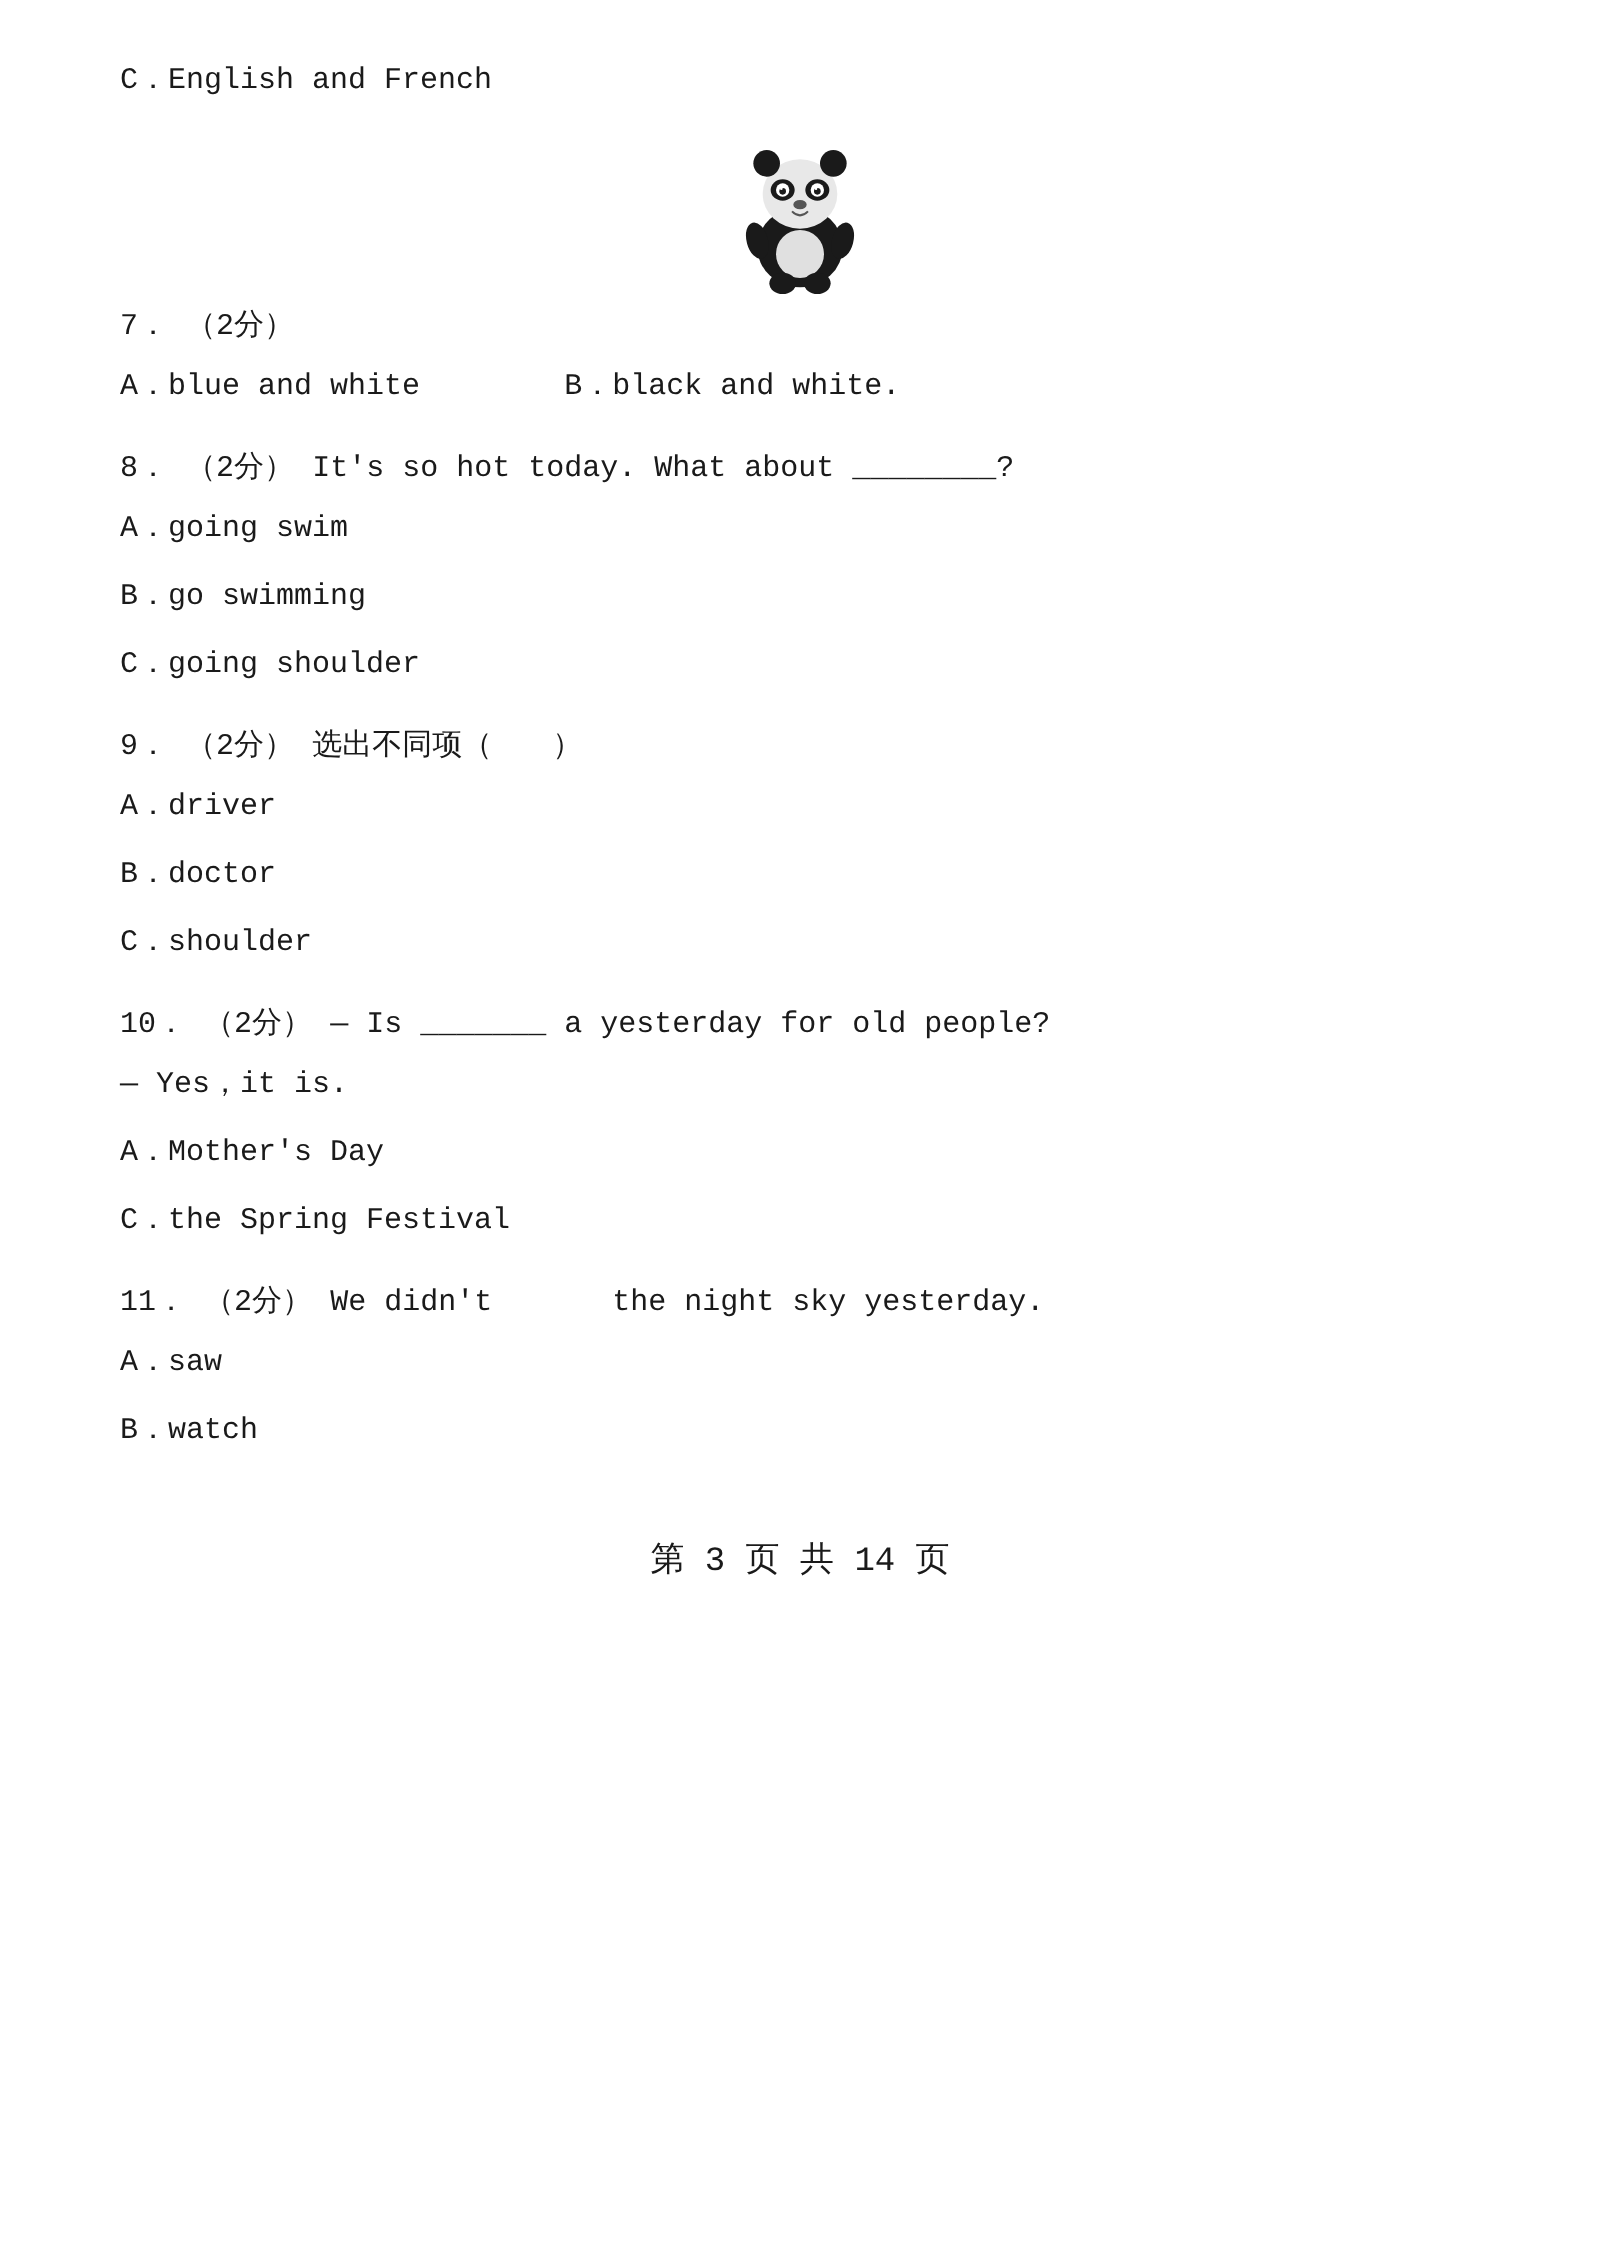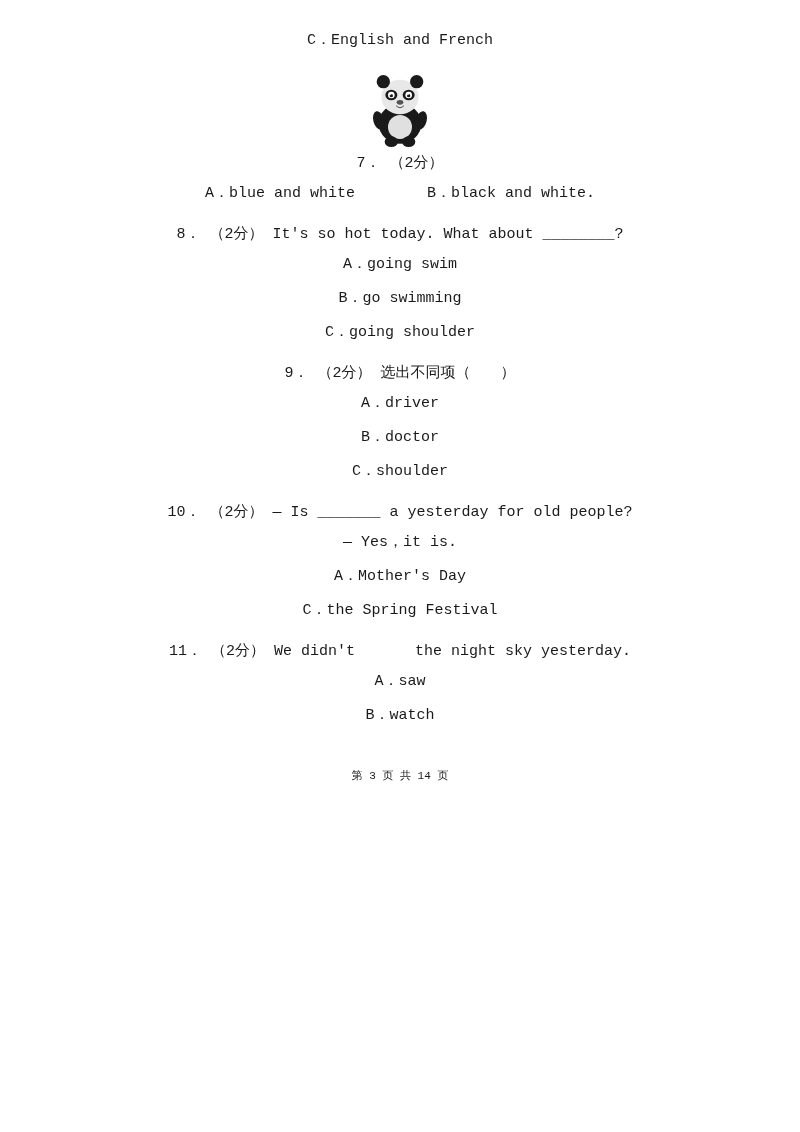--- a/index.html
+++ b/index.html
@@ -11,39 +11,38 @@
       width: 800px;
       min-height: 1132px;
       background: #ffffff;
       font-family: 'Courier New', Courier, monospace;
       font-size: 15px;
       color: #1a1a1a;
       padding: 30px 60px;
     }
     .question-block {
       margin-bottom: 18px;
-      text-align: center;
     }
     .option {
       margin: 10px 0;
       line-height: 1.6;
     }
     .panda-container {
       display: flex;
       justify-content: center;
       margin: 10px 0 6px 0;
     }
     .panda-svg {
       width: 80px;
       height: 80px;
     }
     .page-footer {
       text-align: center;
       margin-top: 40px;
-      font-size: 11px;
+      font-size: 17px;
       color: #1a1a1a;
     }
   </style>
 </head>
 <body>
 
 <div class="question-block">
   <span>C．English and French</span>
 </div>
 

